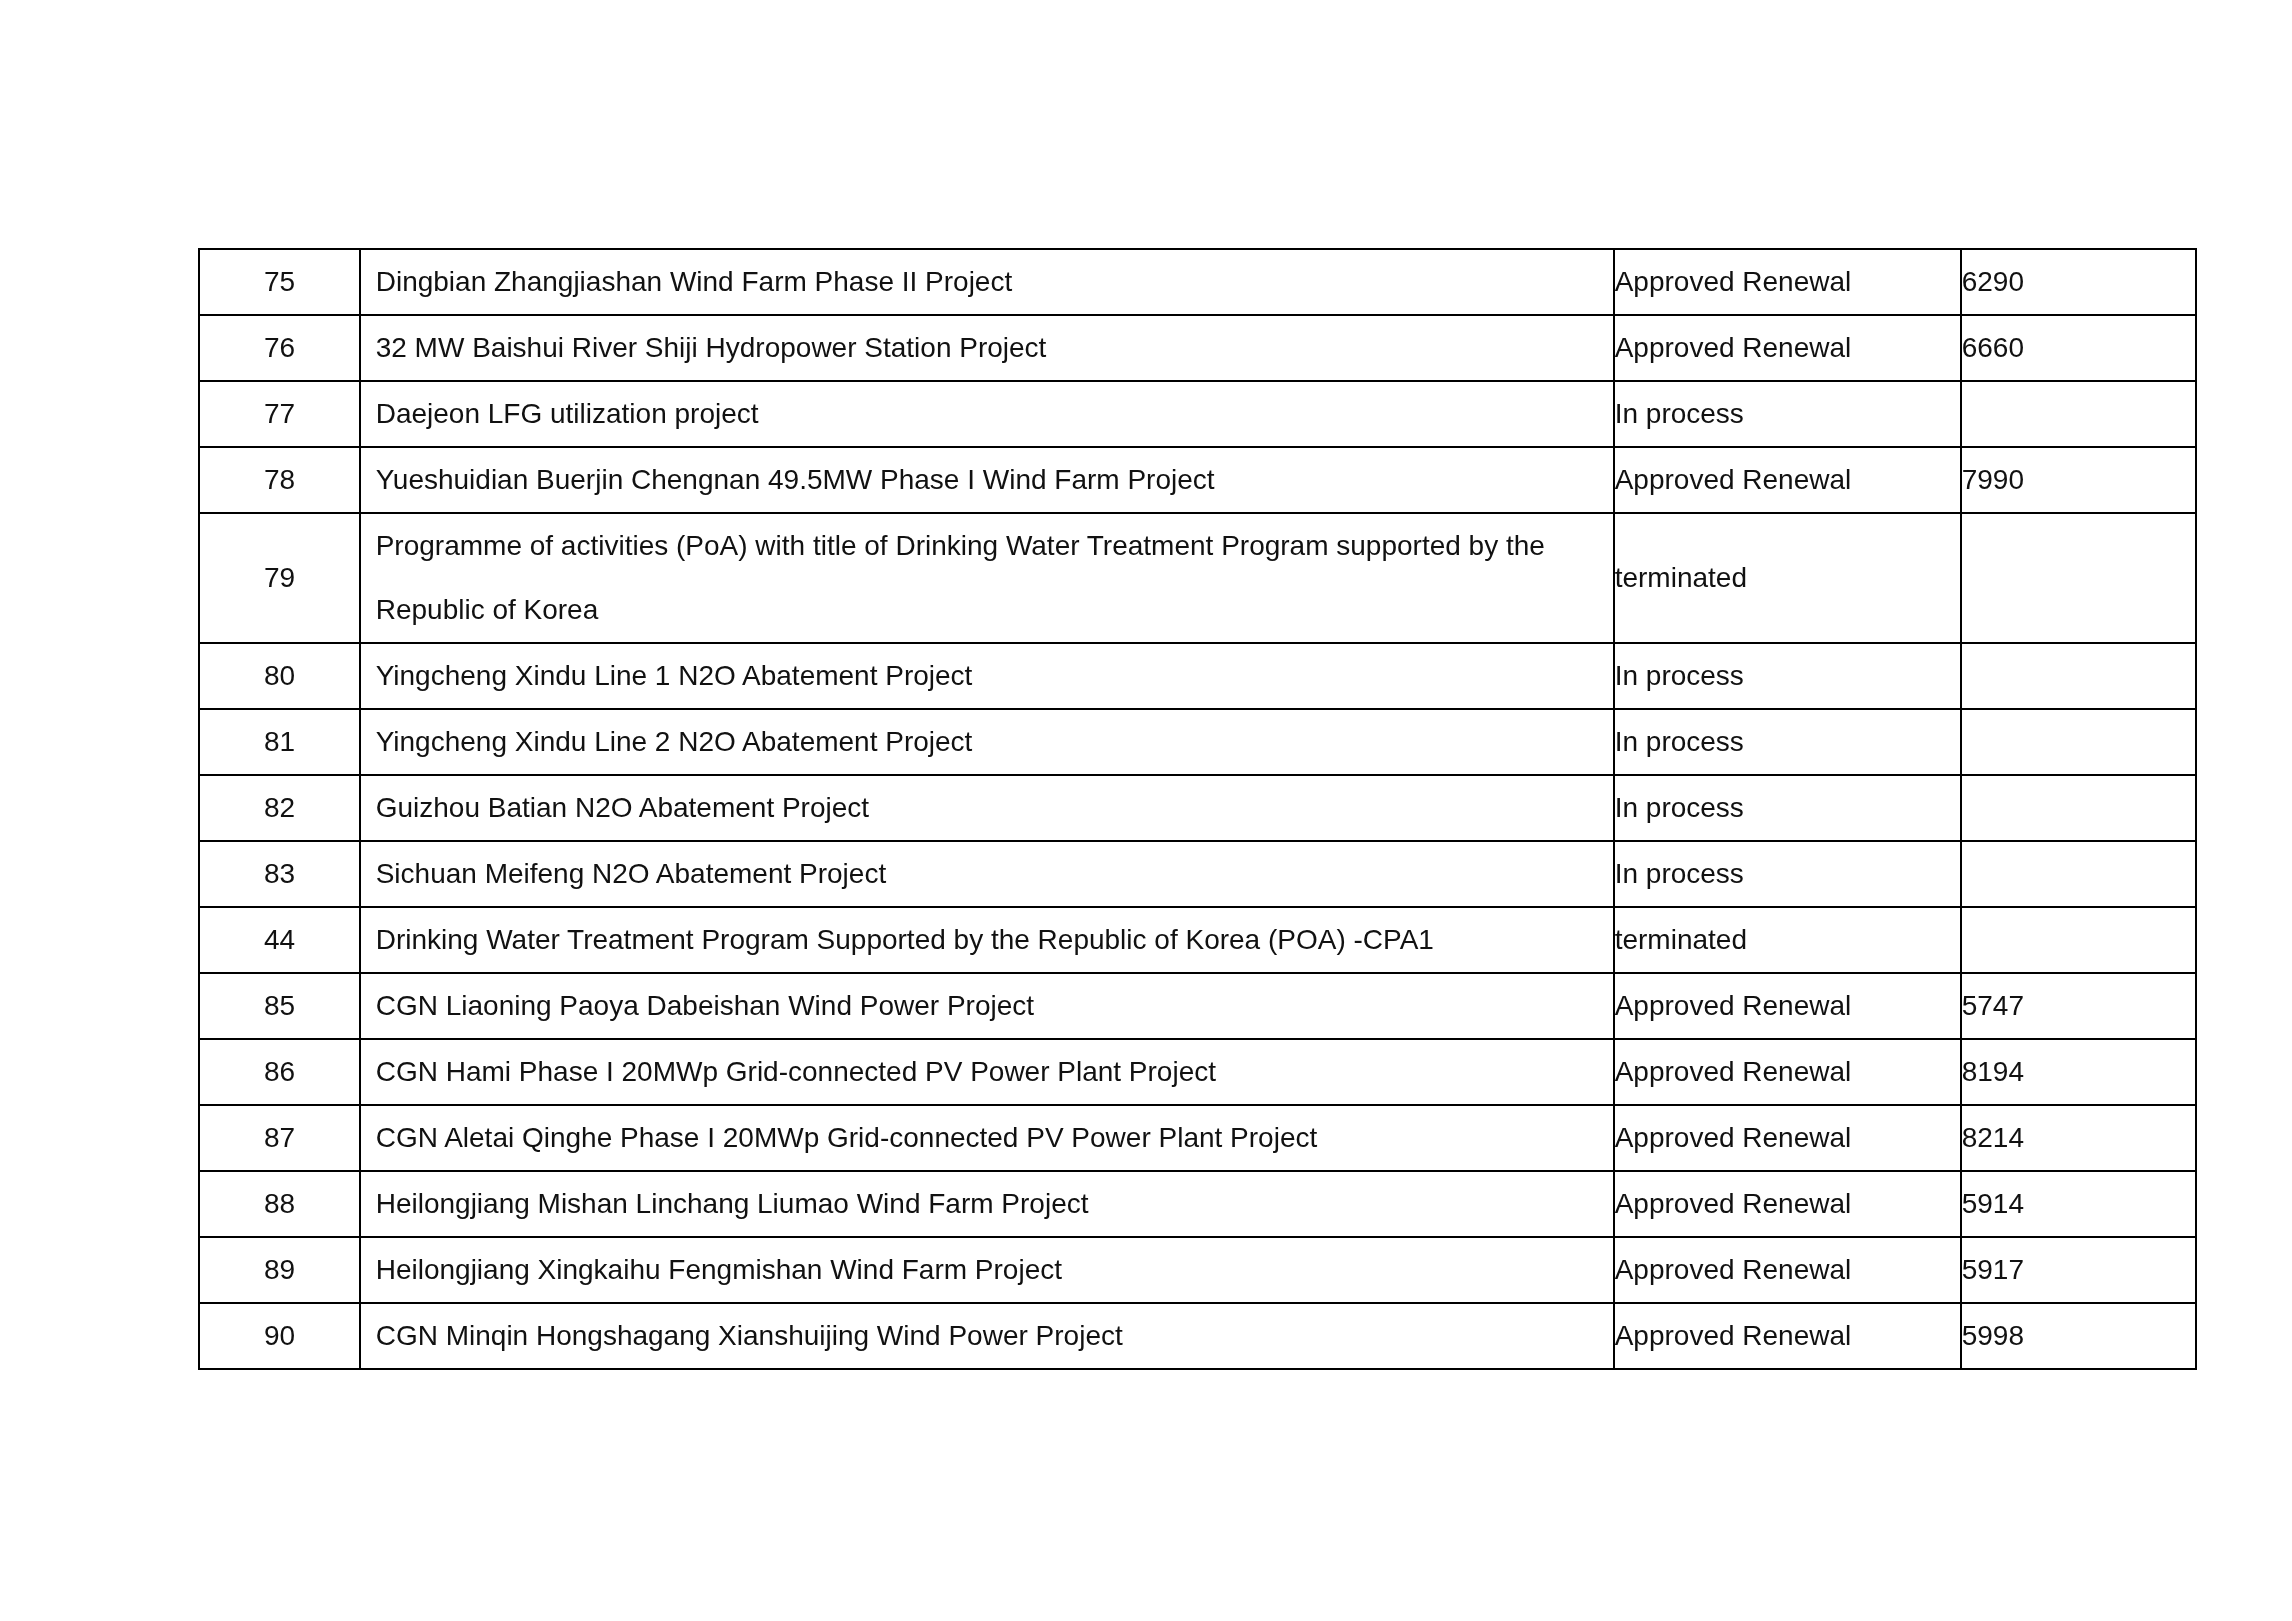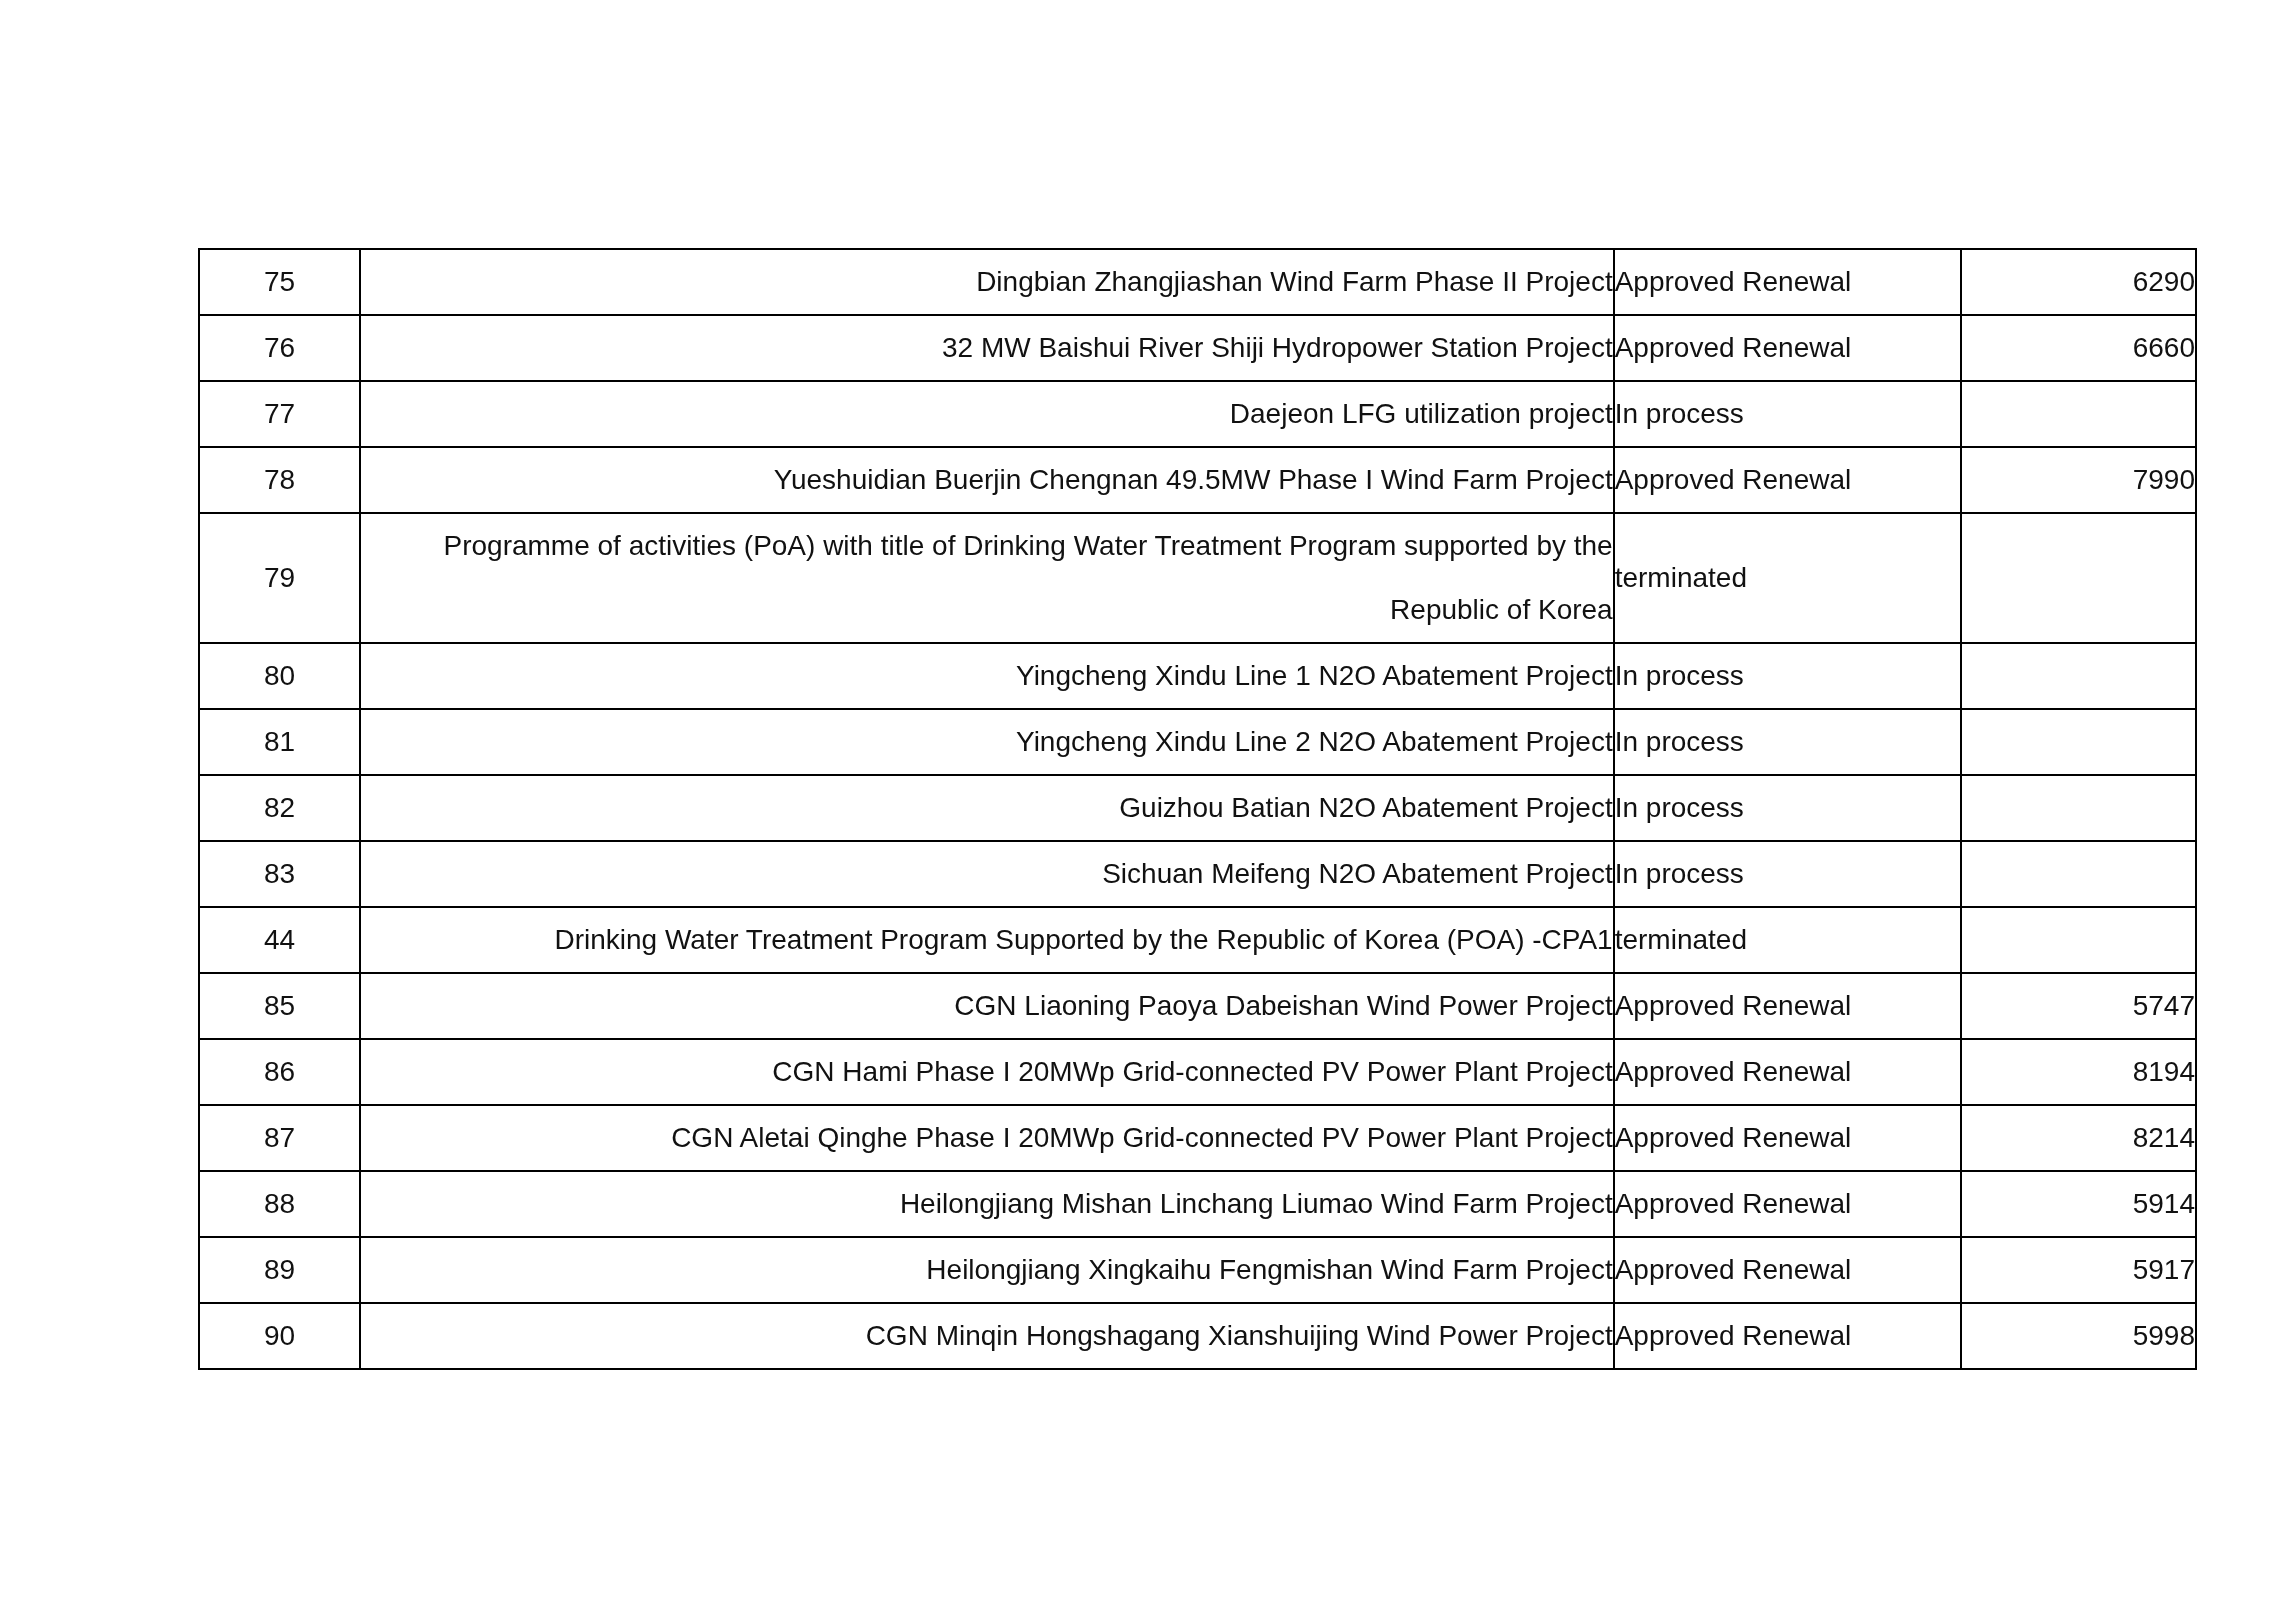--- a/index.html
+++ b/index.html
@@ -1,22 +1,22 @@
 <!DOCTYPE html>
 <html><head>
 <meta charset="utf-8">
 <style>
 html,body{margin:0;padding:0;background:#fff;}
 body{width:2293px;height:1621px;position:relative;overflow:hidden;font-family:"Liberation Sans",sans-serif;color:#111;}
 table{position:absolute;left:198px;top:248px;border-collapse:collapse;width:1999px;}
 td{border:2.5px solid #000;height:61px;font-size:28px;padding:0;vertical-align:middle;}
 td.no{width:159px;text-align:center;}
-td.name{width:1237px;text-align:right;padding-left:14.7px;line-height:64px;}
+td.name{width:1237px;text-align:left;padding-left:14.7px;line-height:64px;}
 td.st{width:345px;text-align:left;}
-td.val{text-align:right;padding-left:40px;}
+td.val{text-align:left;}
 tr.tall td{height:127px;margin-left:16px;}
 </style>
 </head>
 <body>
 
 <table>
   <tbody id="tbody">
       <tr>
         <td class="no">75</td>
         <td class="name">Dingbian Zhangjiashan Wind Farm Phase II Project</td>

